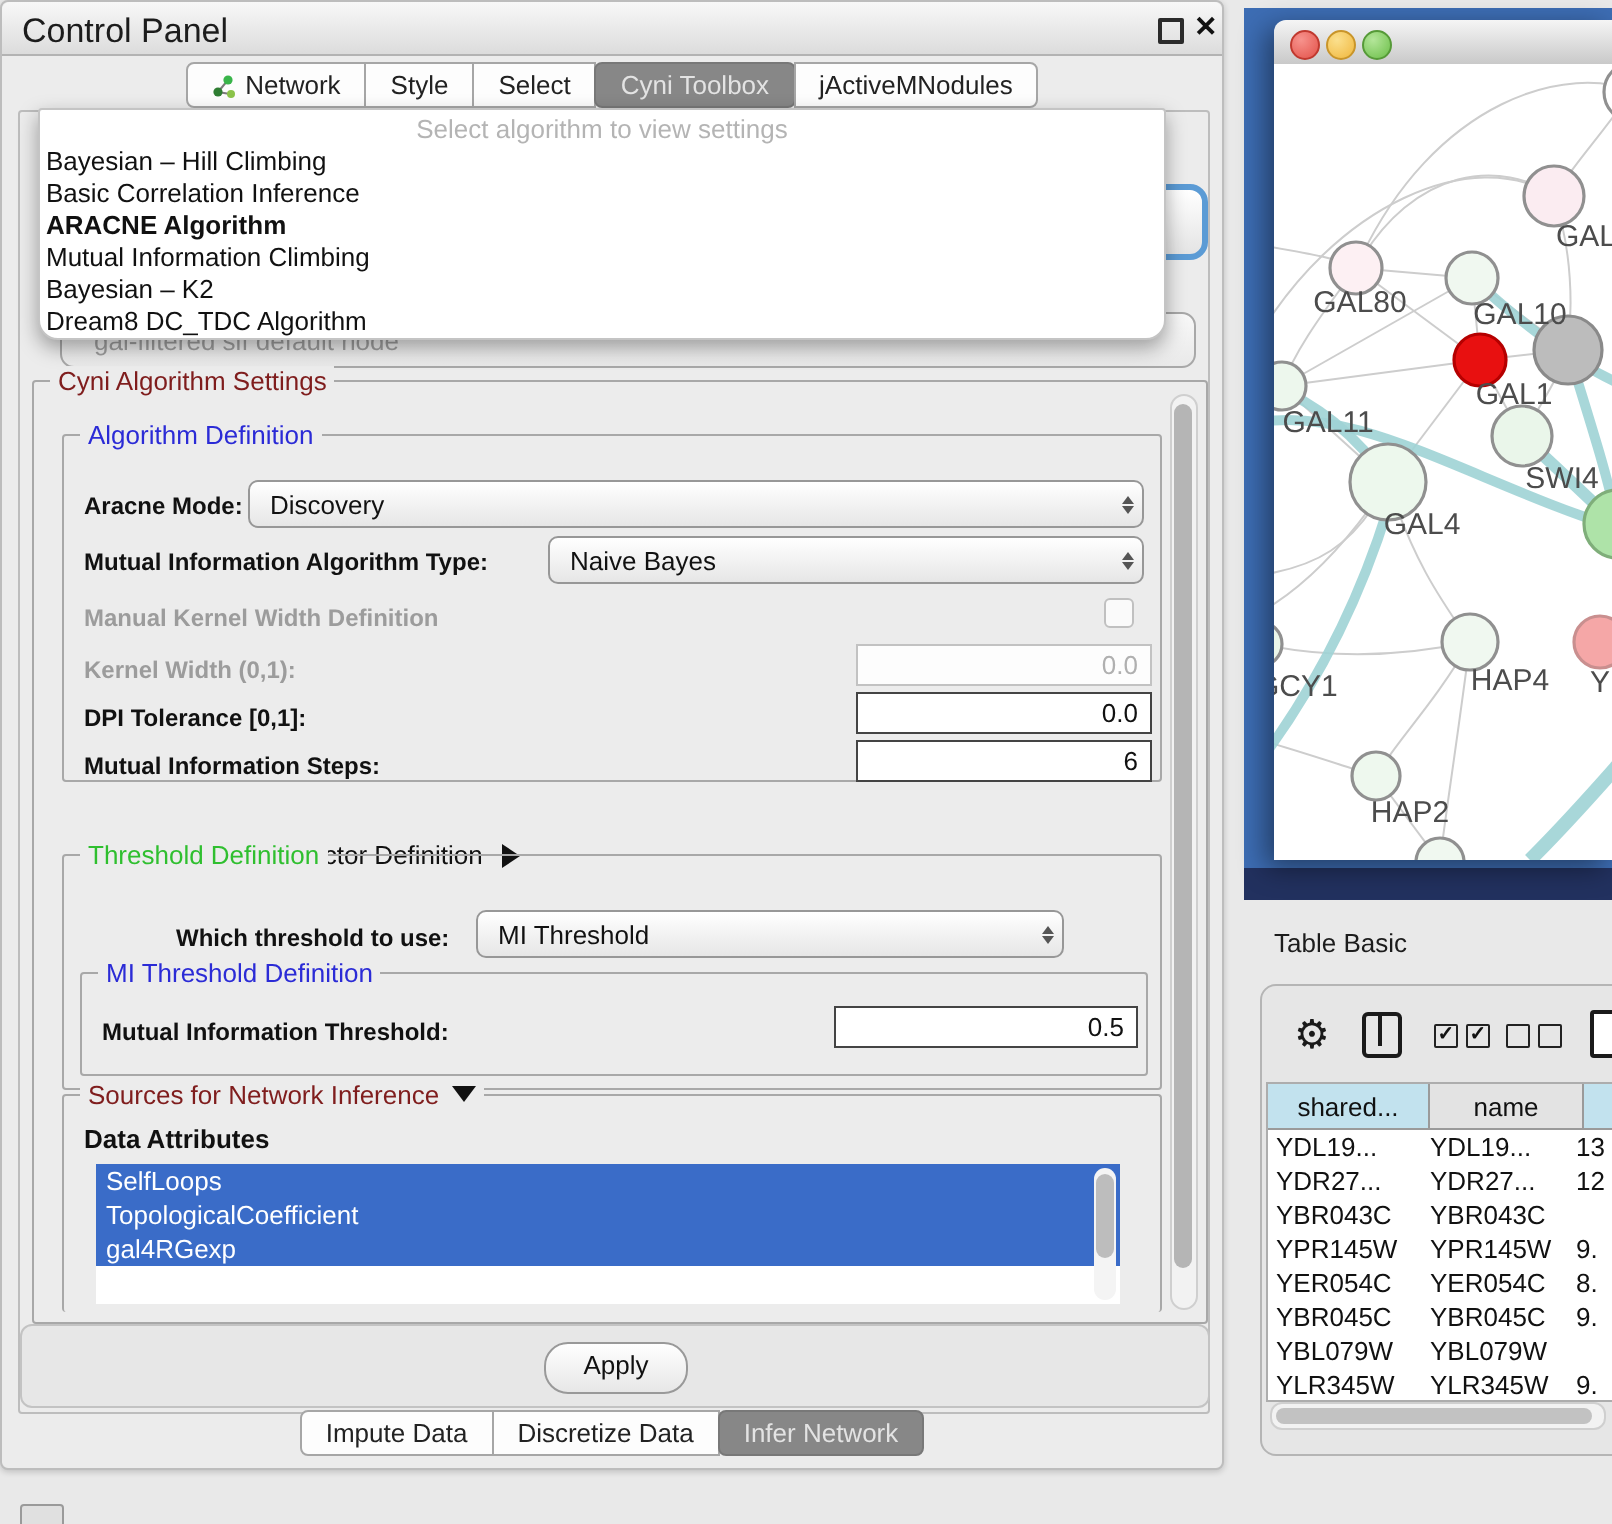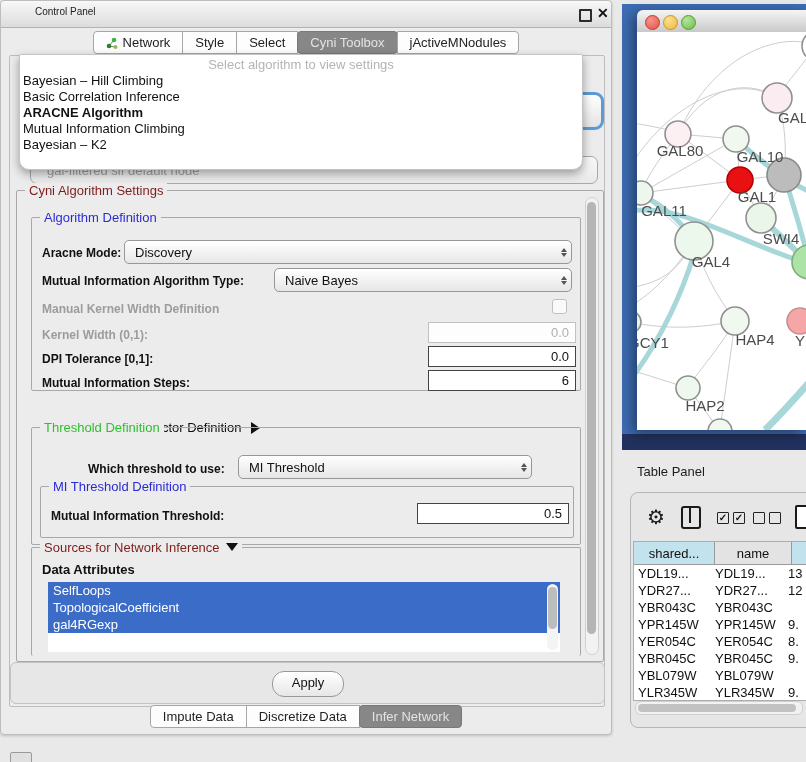--- a/index.html
+++ b/index.html
@@ -6,21 +6,21 @@
   #root{position:relative;width:806px;height:762px;background:#e9e9e9;
         font-family:"Liberation Sans",sans-serif;overflow:hidden;}
   .abs{position:absolute;}
 
   
   .cp-window{left:0;top:4;width:610px;height:733px;background:#ececec;
              border:1px solid #bdbdbd;border-radius:4px;box-shadow:0 1px 3px rgba(0,0,0,.18);}
   .cp-titlebar{left:0;top:0;width:100%;height:26px;
                background:linear-gradient(#f8f8f8,#dcdcdc);
                border-bottom:1px solid #b3b3b3;border-radius:4px 4px 0 0;}
-  .cp-title{left:10px;top:5px;font-size:10px;color:#1c1c1c;margin-left:24px;}
+  .cp-title{left:10px;top:5px;font-size:17px;color:#1c1c1c;}
   .float-icon{left:578px;top:8px;width:9px;height:9px;border:2px solid #2b2b2b;border-radius:1px;}
   .close-icon{left:596px;top:4px;font-size:14px;font-weight:bold;color:#111;}
 
   
   .tabrow{left:0;width:100%;display:flex;justify-content:center;}
   .tabrow.top{top:30px;}
   .tabrow.bottom{top:704px;}
   .tab{display:flex;align-items:center;gap:5px;padding:3px 12px;font-size:13px;color:#222;
        background:#fdfdfd;border:1px solid #a6a6a6;margin-left:-1px;white-space:nowrap;}
   .tab:first-child{border-radius:4px 0 0 4px;margin-left:0;}
@@ -272,20 +272,21 @@
       </div>
 
     <div class="abs popup">
       <div class="popup-title">Select algorithm to view settings</div>
       <div id="popup-items">
           <div class="popup-item">Bayesian – Hill Climbing</div>
           <div class="popup-item">Basic Correlation Inference</div>
           <div class="popup-item bold">ARACNE Algorithm</div>
           <div class="popup-item">Mutual Information Climbing</div>
           <div class="popup-item">Bayesian – K2</div>
+          <div class="popup-item">Dream8 DC_TDC Algorithm</div>
         </div>
     </div>
   </div>
 
   <div class="abs desktop">
     <div class="abs desktop-navy"></div>
   </div>
 
   <div class="abs net-window">
     <div class="abs net-titlebar">
@@ -357,21 +358,21 @@
             <text x="74" y="235" text-anchor="middle" class="node-label">GAL4</text>
             <text x="-9" y="316" text-anchor="start" class="node-label">GCY1</text>
             <text x="118" y="313" text-anchor="middle" class="node-label">HAP4</text>
             <text x="158" y="314" text-anchor="start" class="node-label">Y</text>
             <text x="68" y="379" text-anchor="middle" class="node-label">HAP2</text>
           </g>
       </svg>
     </div>
   </div>
 
-  <span class="abs tp-title">Table Panel</span>
+  <span class="abs tp-title">Table Basic</span>
 
   <div class="abs tp-window">
     <span class="abs gear-icon">⚙</span>
     <span class="abs cols-icon">
         <i></i>
       </span>
     <span class="cb" style="left:86px;top:19px;">✓</span>
     <span class="cb" style="left:102px;top:19px;">✓</span>
     <span class="cb" style="left:122px;top:19px;"></span>
     <span class="cb" style="left:138px;top:19px;"></span>

